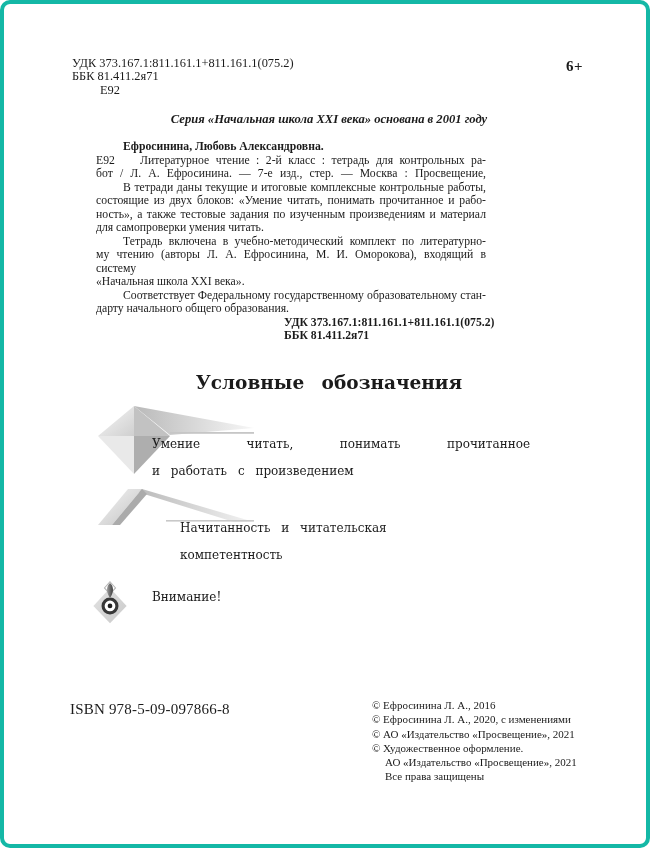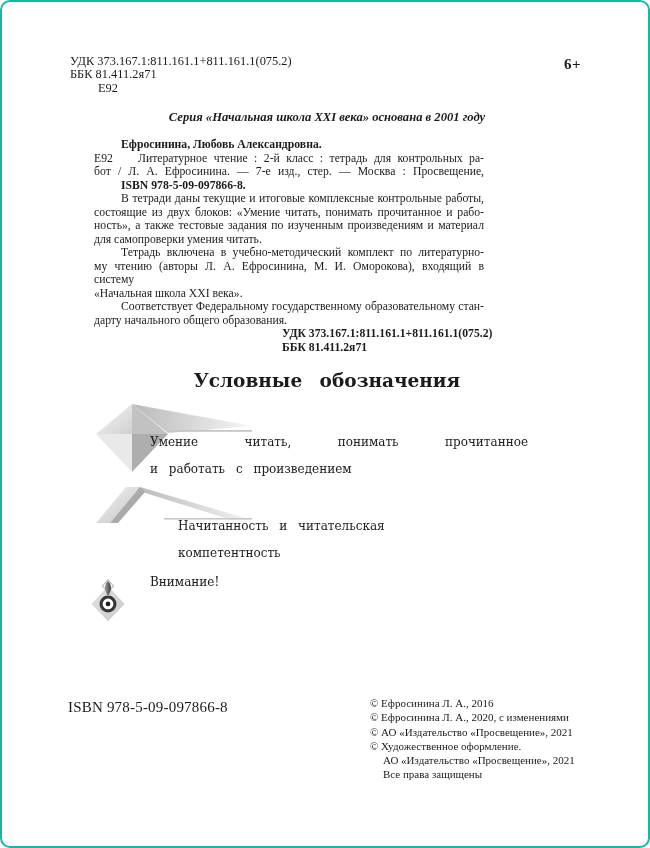--- a/index.html
+++ b/index.html
@@ -1,19 +1,19 @@
 <!DOCTYPE html>
 <html><head>
 <meta charset="utf-8">
 <style>
   html,body { margin:0; padding:0; background:#ffffff; }
   .page {
     position:relative; width:650px; height:848px; background:#fff;
     font-family:"Liberation Serif", serif; color:#1b1b1b;
-    overflow:hidden; border:2px solid #14b8a6; box-sizing:border-box; border-radius:10px;
+    overflow:hidden; border:4px solid #14b8a6; box-sizing:border-box; border-radius:10px;
   }
   
   .topmatter { position:absolute; left:68px; top:53px; font-size:12.4px; line-height:13.4px; }
   .topmatter .code { padding-left:28px; }
   .age { position:absolute; left:562px; top:54px; font-size:15px; font-weight:bold; letter-spacing:0.5px; }
   .series { position:absolute; left:0; top:108px; width:650px; text-align:center;
             font-style:italic; font-weight:600; font-size:12.6px; }
   
   .body-block { position:absolute; left:68px; top:136px; width:390px; font-size:11.7px; line-height:13.5px;margin-left:24px; }
   .jl { text-align:justify; text-align-last:justify; }
@@ -22,21 +22,21 @@
   .hang { position:relative; padding-left:44px; }
   .mcode { position:absolute; left:0; top:0; }
   .class-block { padding-left:188px; font-weight:bold; white-space:nowrap; }
   
   .legend-heading { position:absolute; left:0; top:368px; width:650px; text-align:center;
     font-family:"DejaVu Serif", serif; font-weight:bold; font-size:18.5px; word-spacing:11px; }
   .legend-text { position:absolute; left:148px; width:378px; font-family:"DejaVu Serif", serif;
     font-size:12px; line-height:26.5px; word-spacing:7px; }
   .legend-text.t1 { top:427px; }
   .legend-text.t2 { top:511px;margin-left:28px; }
-  .legend-text.t3 { top:567px; word-spacing:normal; }
+  .legend-text.t3 { top:580px; word-spacing:normal; }
   .jl2 { text-align:justify; text-align-last:justify; word-spacing:normal; }
   .icon-abs { position:absolute; }
   .ic1 { left:92px; top:398px; }
   .ic2 { left:92px; top:481px; }
   .ic3 { left:88px; top:577px; }
   
   .footer-isbn { position:absolute; left:66px; top:697px; font-weight:normal; font-size:15px; letter-spacing:0.2px; }
   .copyrights { position:absolute; left:368px; top:694px; font-size:11px; line-height:14.3px; }
   .copyrights .ind { padding-left:13px; }
 </style>
@@ -54,21 +54,20 @@
   <div class="age">6+</div>
 
   <div class="series">Серия «Начальная школа XXI века» основана в 2001 году</div>
 
   <div class="body-block">
     <div class="indent bold">Ефросинина, Любовь Александровна.</div>
     <div class="jl hang">
       <span class="mcode">Е92</span><span>Литературное чтение : 2-й класс : тетрадь для контрольных ра-</span>
     </div>
     <div class="jl">бот / Л. А. Ефросинина. — 7-е изд., стер. — Москва : Просвещение,</div>
-    <div class="indent bold">ISBN 978-5-09-097866-8.</div>
 
     <div class="jl indent">В тетради даны текущие и итоговые комплексные контрольные работы,</div>
     <div class="jl">состоящие из двух блоков: «Умение читать, понимать прочитанное и рабо-</div>
     <div class="jl">ность», а также тестовые задания по изученным произведениям и материал</div>
     <div>для самопроверки умения читать.</div>
 
     <div class="jl indent">Тетрадь включена в учебно-методический комплект по литературно-</div>
     <div class="jl">му чтению (авторы Л. А. Ефросинина, М. И. Оморокова), входящий в систему</div>
     <div>«Начальная школа XXI века».</div>
 

